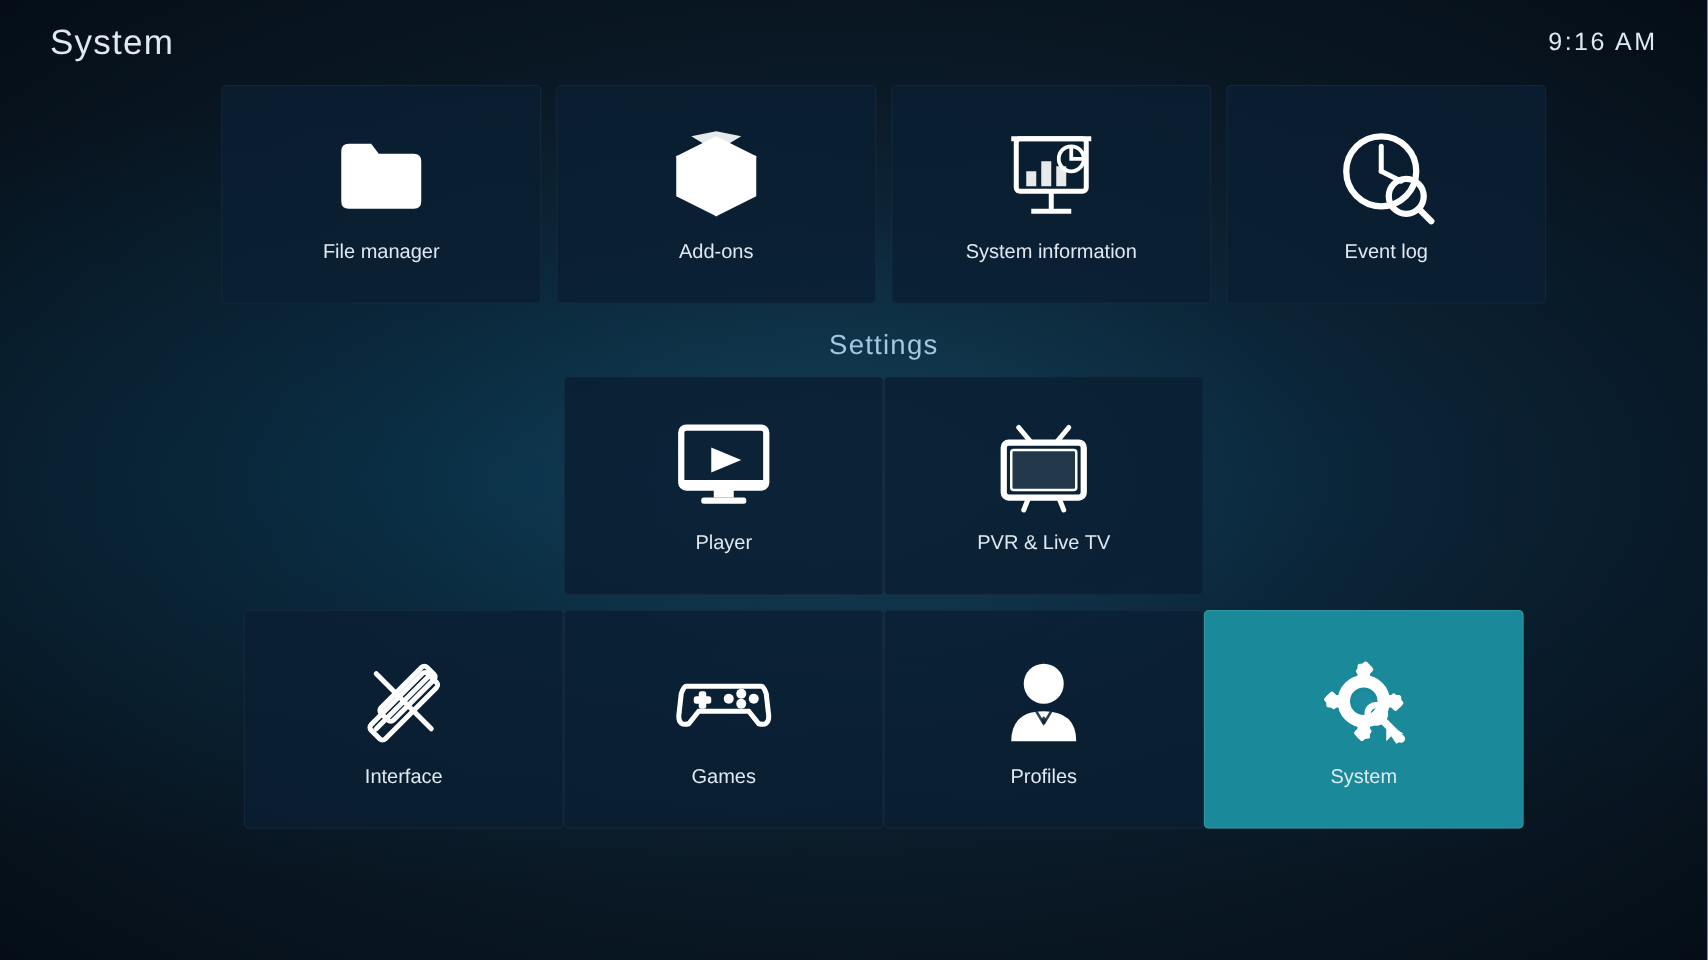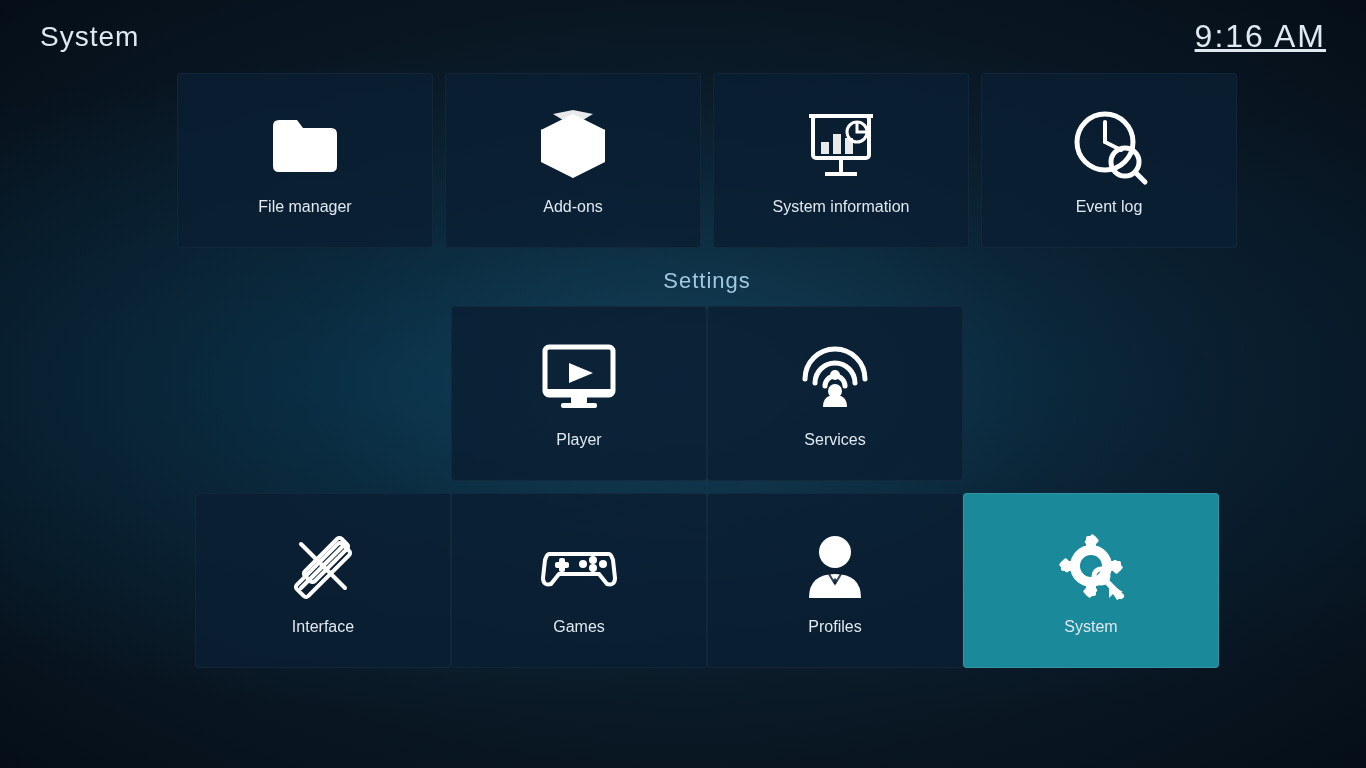--- a/index.html
+++ b/index.html
@@ -36,25 +36,24 @@
     }
 
     .page-title {
       font-size: 28px;
       font-weight: 300;
       color: #e0e8f0;
       letter-spacing: 1px;
     }
 
     .clock {
-      font-size: 32px;
+      font-size: 20px;
       font-weight: 300;
       color: #e0e8f0;
       letter-spacing: 2px;
-      text-decoration: underline;
     }
 
     .main-content {
       padding: 0 40px;
       position: relative;
       z-index: 1;
       margin-left: 48px;
     }
 
     
@@ -212,36 +211,38 @@
           <rect x="32" y="56" width="16" height="8" fill="white"></rect>
           <rect x="22" y="64" width="36" height="5" rx="2" fill="white"></rect>
 
           <line x1="6" y1="52" x2="74" y2="52" stroke="white" stroke-width="4"></line>
         </svg>
       </div>
       <span class="tile-label">Player</span>
     </div>
 
 
-
-    <div class="tile">
-      <div class="tile-icon">
-        <svg viewBox="0 0 80 80" xmlns="http://www.w3.org/2000/svg">
-
-          <path d="M40,50 m-30,-10 a30,30 0 0,1 60,0" fill="none" stroke="white" stroke-width="5" stroke-linecap="round"></path>
-          <path d="M40,50 m-20,-6 a20,20 0 0,1 40,0" fill="none" stroke="white" stroke-width="5" stroke-linecap="round"></path>
-          <path d="M40,50 m-10,-3 a10,10 0 0,1 20,0" fill="none" stroke="white" stroke-width="5" stroke-linecap="round"></path>
-
-          <circle cx="40" cy="52" r="7" fill="white"></circle>
-          <circle cx="40" cy="36" r="5" fill="white"></circle>
-          <path d="M28,68 Q28,56 40,56 Q52,56 52,68" fill="white"></path>
-        </svg>
-      </div>
-      <span class="tile-label">Services</span>
-    </div>
+    <div class="tile">
+      <div class="tile-icon">
+        <svg viewBox="0 0 80 80" xmlns="http://www.w3.org/2000/svg">
+
+          <line x1="30" y1="20" x2="20" y2="8" stroke="white" stroke-width="4" stroke-linecap="round"></line>
+          <line x1="50" y1="20" x2="60" y2="8" stroke="white" stroke-width="4" stroke-linecap="round"></line>
+
+          <rect x="8" y="20" width="64" height="44" rx="4" fill="none" stroke="white" stroke-width="5"></rect>
+
+          <rect x="14" y="26" width="52" height="32" rx="2" fill="rgba(255,255,255,0.1)" stroke="white" stroke-width="2"></rect>
+
+          <line x1="28" y1="64" x2="24" y2="74" stroke="white" stroke-width="4" stroke-linecap="round"></line>
+          <line x1="52" y1="64" x2="56" y2="74" stroke="white" stroke-width="4" stroke-linecap="round"></line>
+        </svg>
+      </div>
+      <span class="tile-label">PVR &amp; Live TV</span>
+    </div>
+
 
   </div>
 
   <div class="grid-row">
 
     <div class="tile">
       <div class="tile-icon">
         <svg viewBox="0 0 80 80" xmlns="http://www.w3.org/2000/svg">
 
           <rect x="8" y="36" width="64" height="16" rx="3" transform="rotate(-45,40,44)" fill="none" stroke="white" stroke-width="4"></rect>

